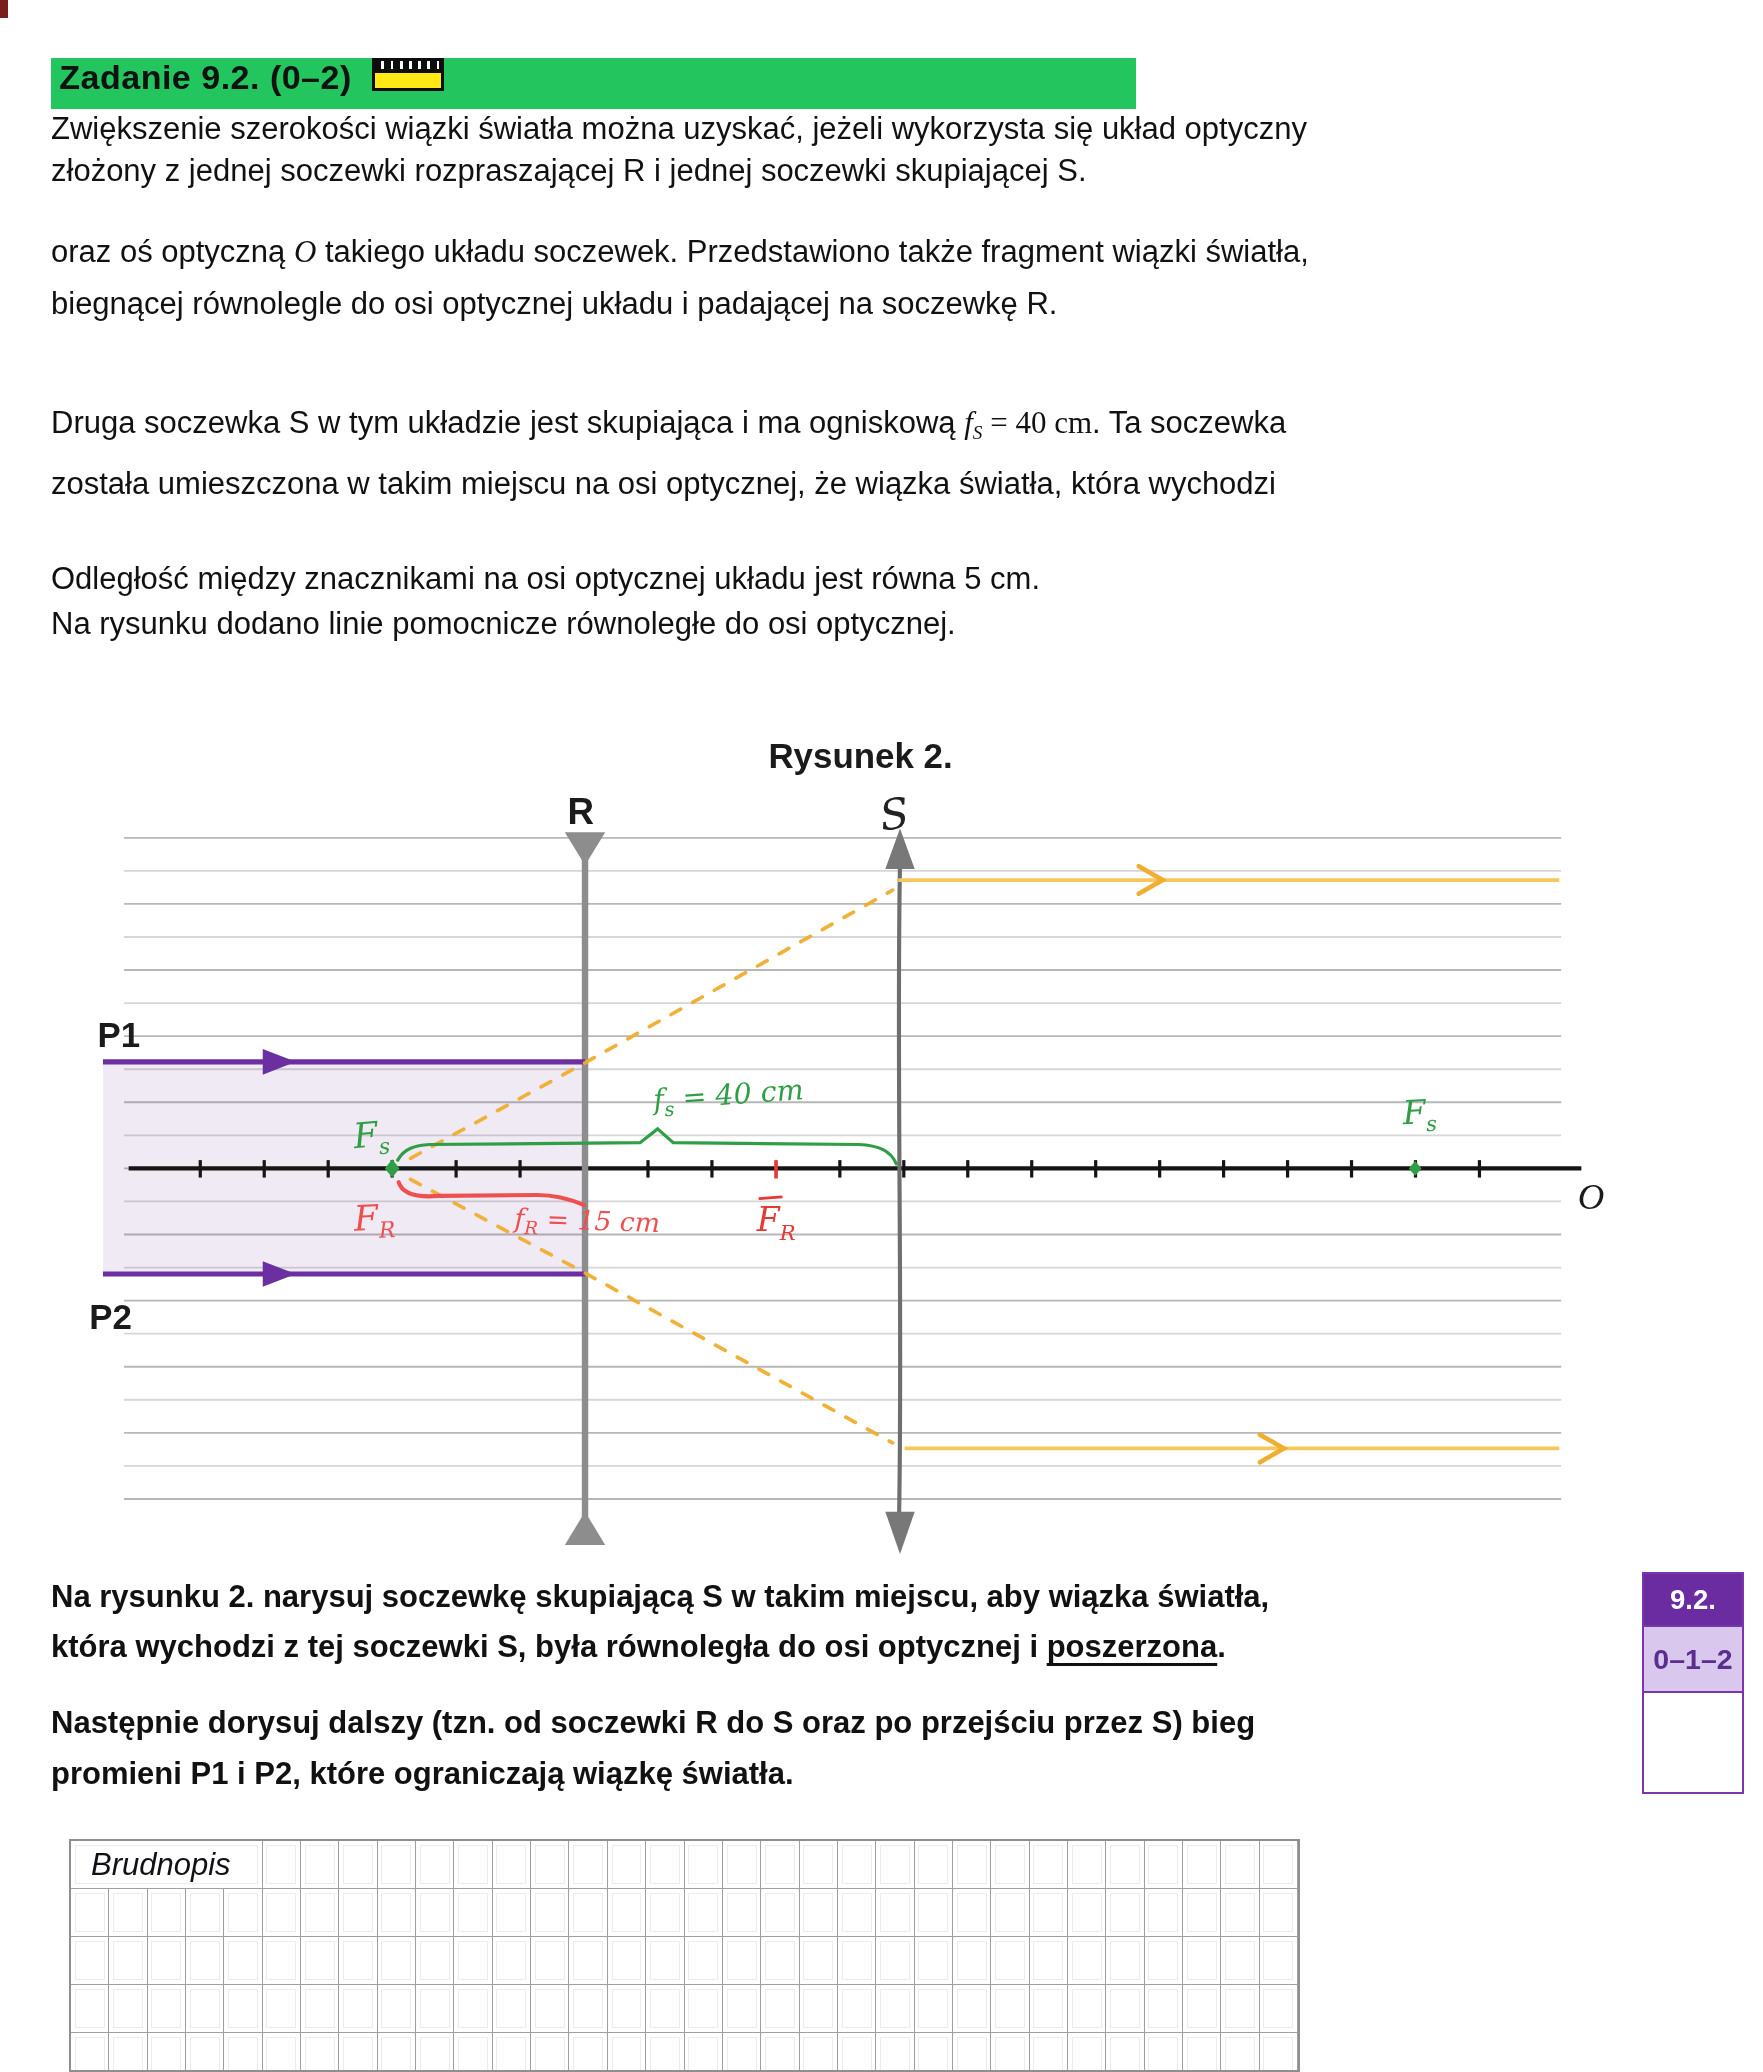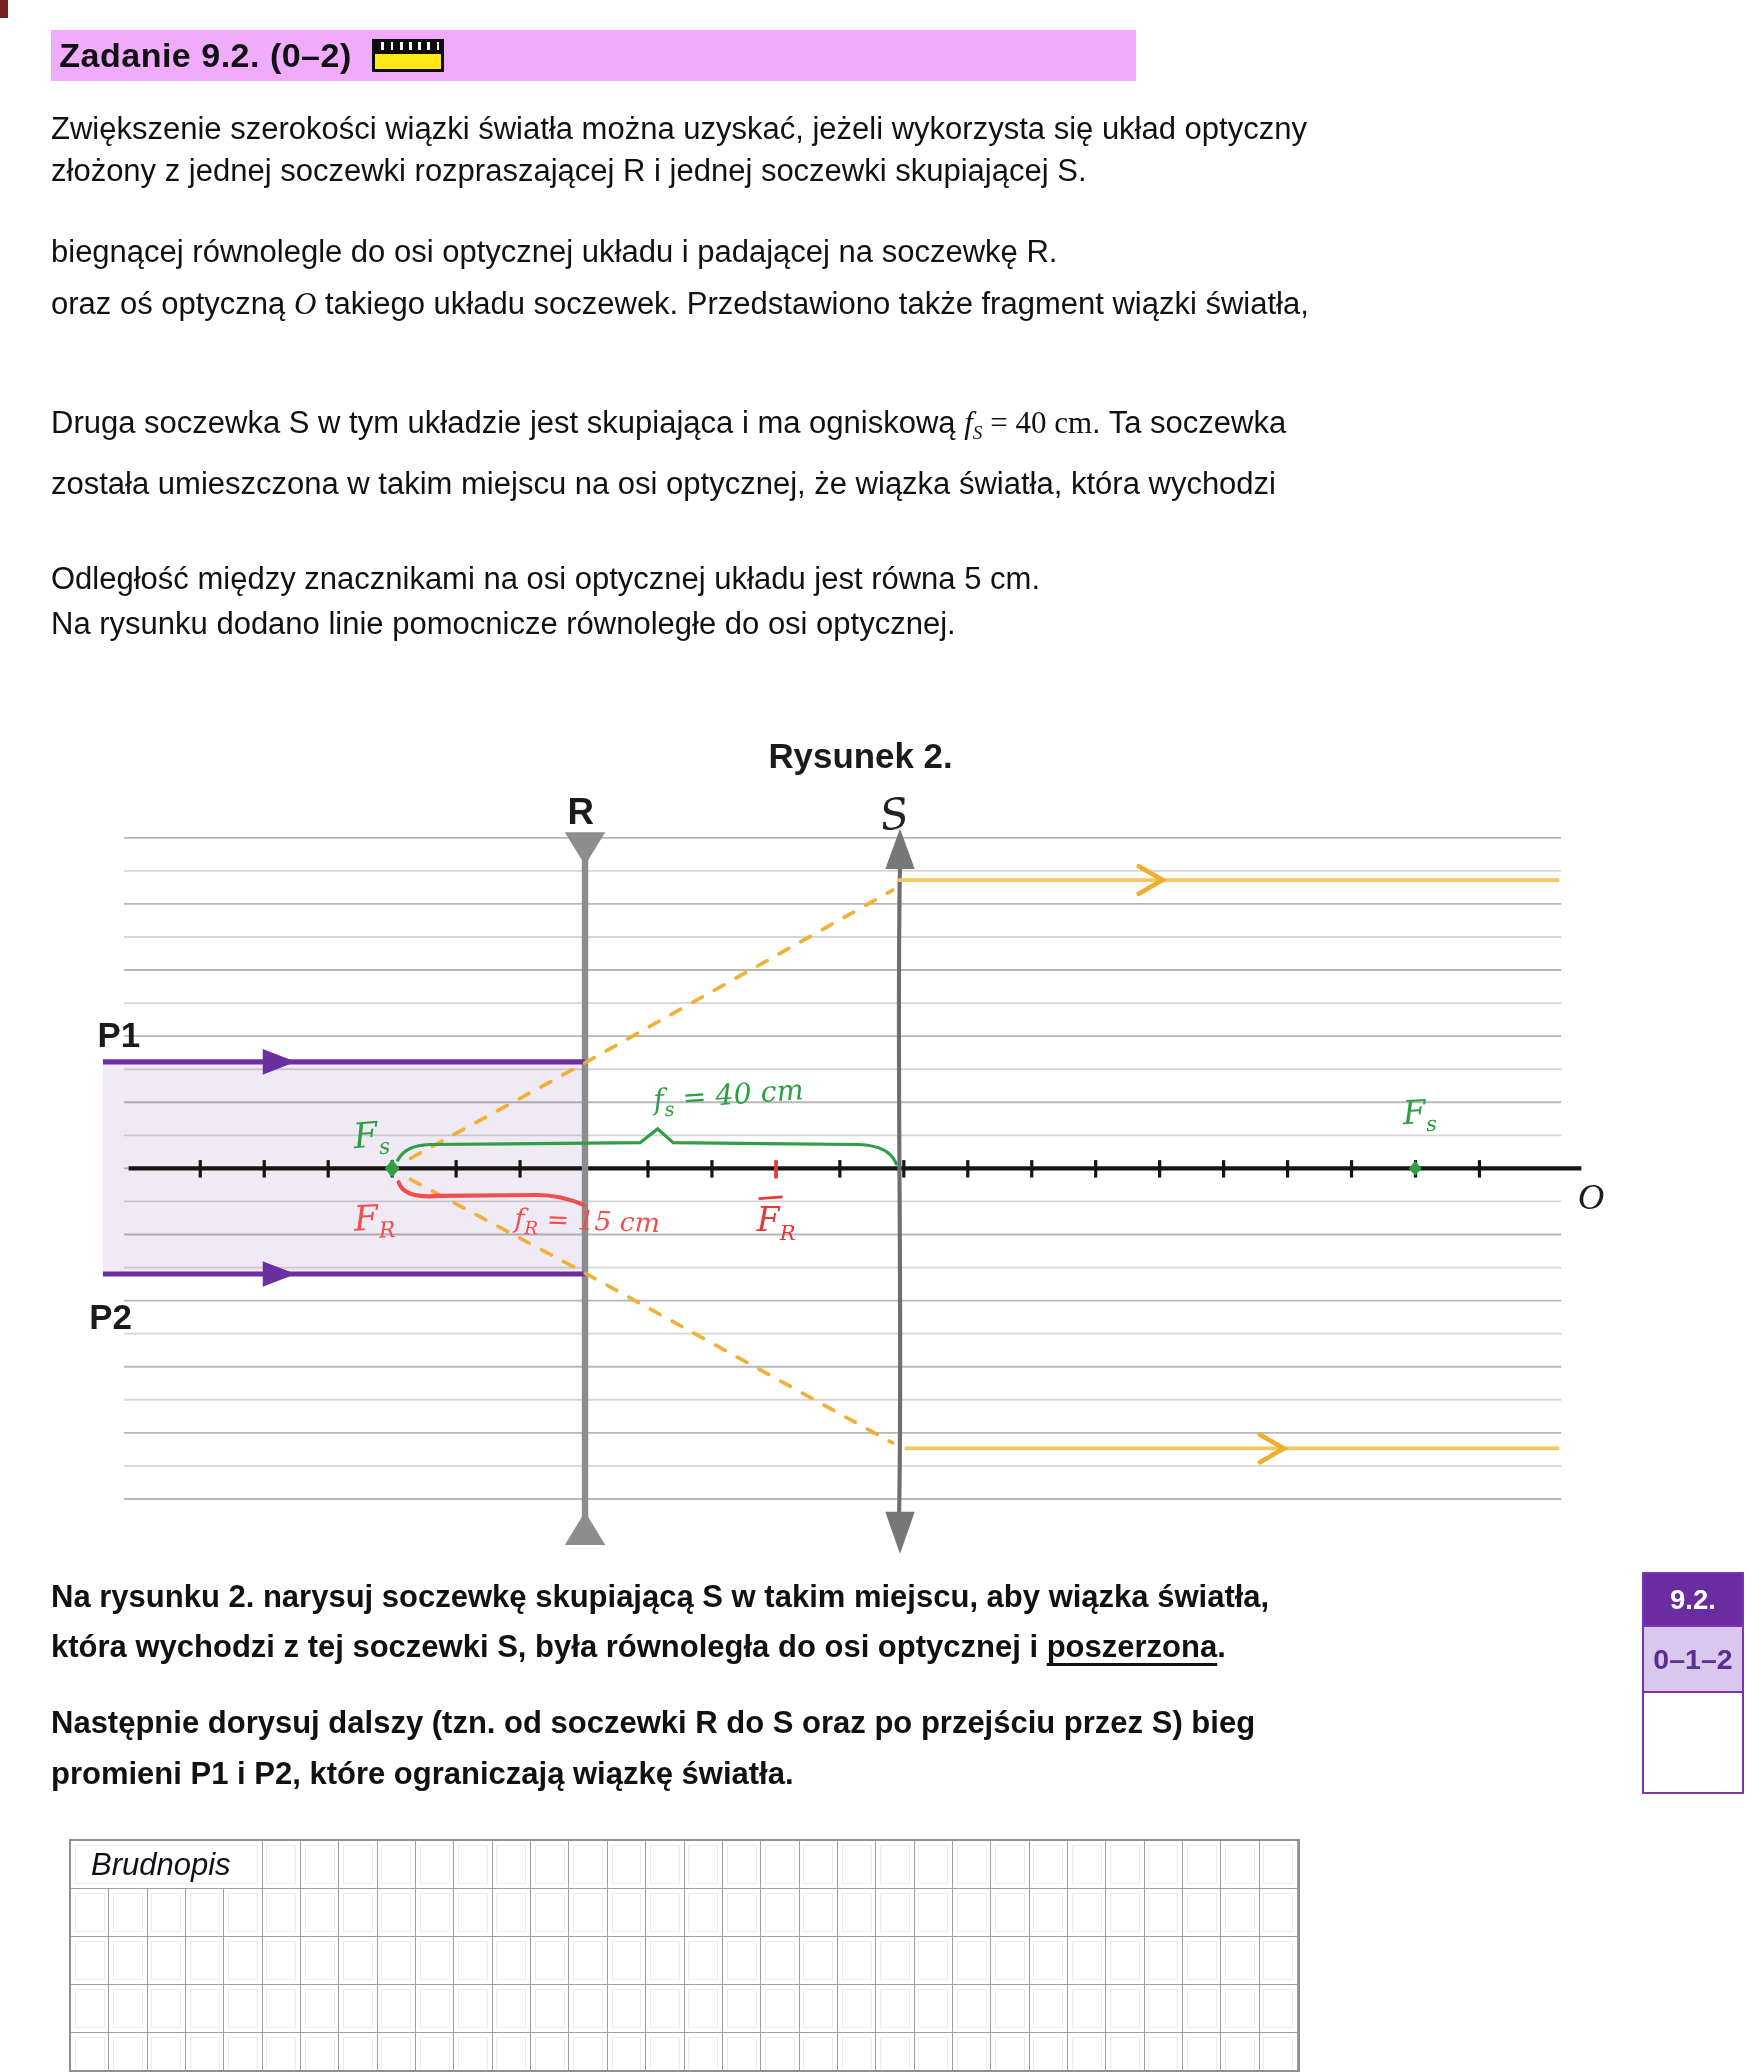--- a/index.html
+++ b/index.html
@@ -5,22 +5,22 @@
   html,body{margin:0;padding:0;}
   body{
     width:1763px;height:2073px;position:relative;background:#ffffff;
     font-family:"Liberation Sans", sans-serif;color:#111;overflow:hidden;
   }
   .abs{position:absolute;}
   
   #corner-mark{left:0;top:0;width:8.3px;height:18.4px;background:#7a1f1f;}
   
   #task-header{
-    left:51px;top:30px;width:1085px;height:51px;background:#f0abfc;
-    display:flex;align-items:center;
+    left:51px;top:58px;width:1085px;height:51px;background:#22c55e;
+    display:flex;
   }
   #task-title{font-size:34px;font-weight:bold;padding-left:8.3px;letter-spacing:0.5px;}
   #ruler-icon{width:72px;height:33px;background:#ffe816;border:3.7px solid #0d0d0d;
     margin-left:20px;position:relative;box-sizing:border-box;}
   #ruler-ticks{position:absolute;left:0;top:0;width:100%;height:46%;background:#0d0d0d;
     background-image:repeating-linear-gradient(90deg,transparent 0 6.4px,#ffffff 6.4px 9.2px);
     background-size:100% 70%;background-repeat:no-repeat;}
   
   .para{left:51px;width:1561px;font-size:31px;}
   .tline{white-space:nowrap;}
@@ -64,22 +64,22 @@
   <span id="ruler-icon">
     <span id="ruler-ticks"></span>
   </span>
 </div>
 
 <div id="p1" class="abs para">
     <div class="tline"><span>Zwiększenie szerokości wiązki światła można uzyskać, jeżeli wykorzysta się układ optyczny</span></div>
     <div class="tline"><span>złożony z jednej soczewki rozpraszającej R i jednej soczewki skupiającej S.</span></div>
   </div>
 <div id="p2" class="abs para">
+    <div class="tline"><span>oraz oś optyczną </span><span class="mi">O</span><span> takiego układu soczewek. Przedstawiono także fragment wiązki światła,</span></div>
     <div class="tline"><span>biegnącej równolegle do osi optycznej układu i padającej na soczewkę R.</span></div>
-    <div class="tline"><span>oraz oś optyczną </span><span class="mi">O</span><span> takiego układu soczewek. Przedstawiono także fragment wiązki światła,</span></div>
   </div>
 <div id="p3" class="abs para">
     <div class="tline"><span>Druga soczewka S w tym układzie jest skupiająca i ma ogniskową </span><span class="mi">f</span><span class="msub">S</span><span class="m"> = 40 cm</span><span>. Ta soczewka</span></div>
     <div class="tline"><span>została umieszczona w takim miejscu na osi optycznej, że wiązka światła, która wychodzi</span></div>
   </div>
 <div id="p4" class="abs para">
     <div class="tline"><span>Odległość między znacznikami na osi optycznej układu jest równa 5 cm.</span></div>
     <div class="tline"><span>Na rysunku dodano linie pomocnicze równoległe do osi optycznej.</span></div>
   </div>
 

